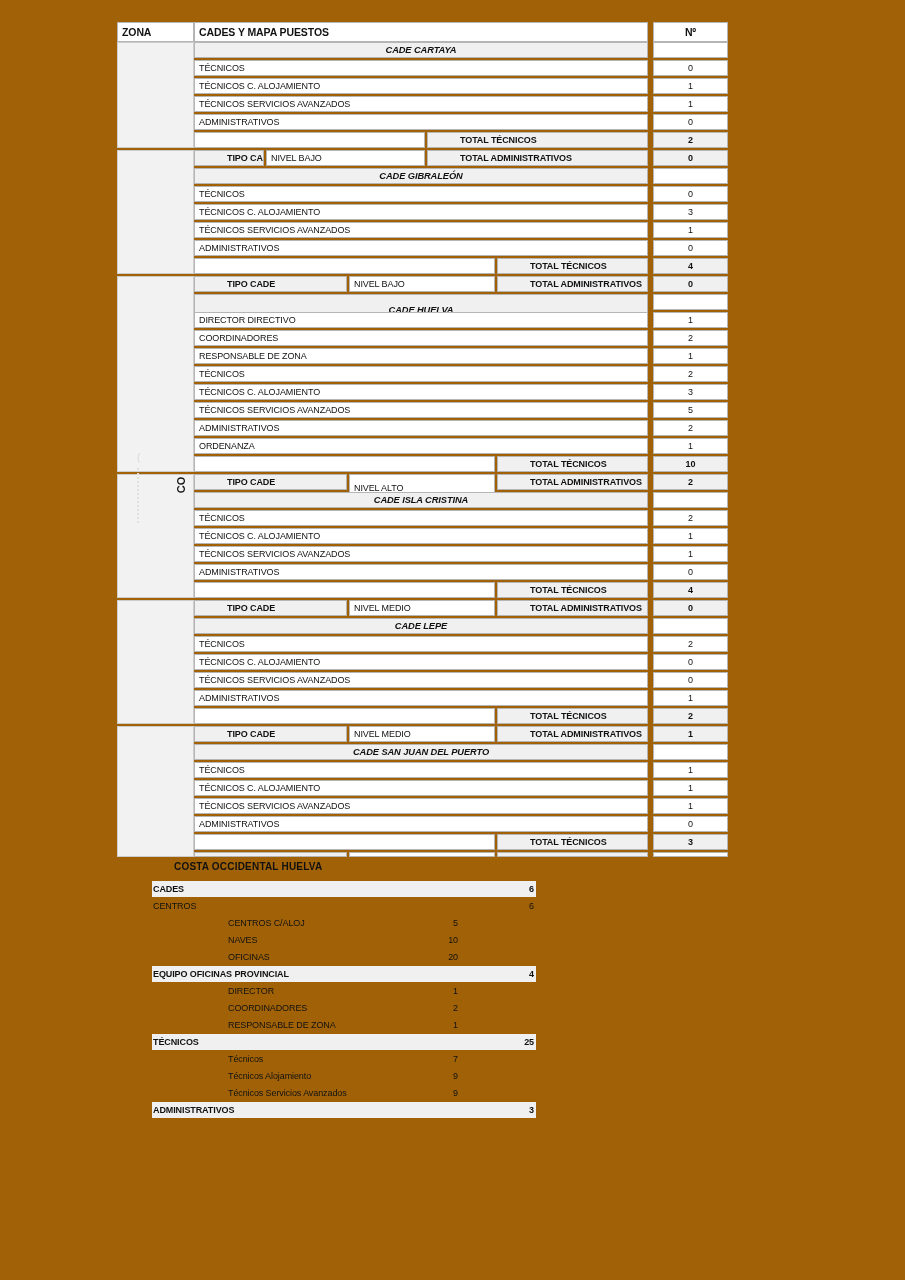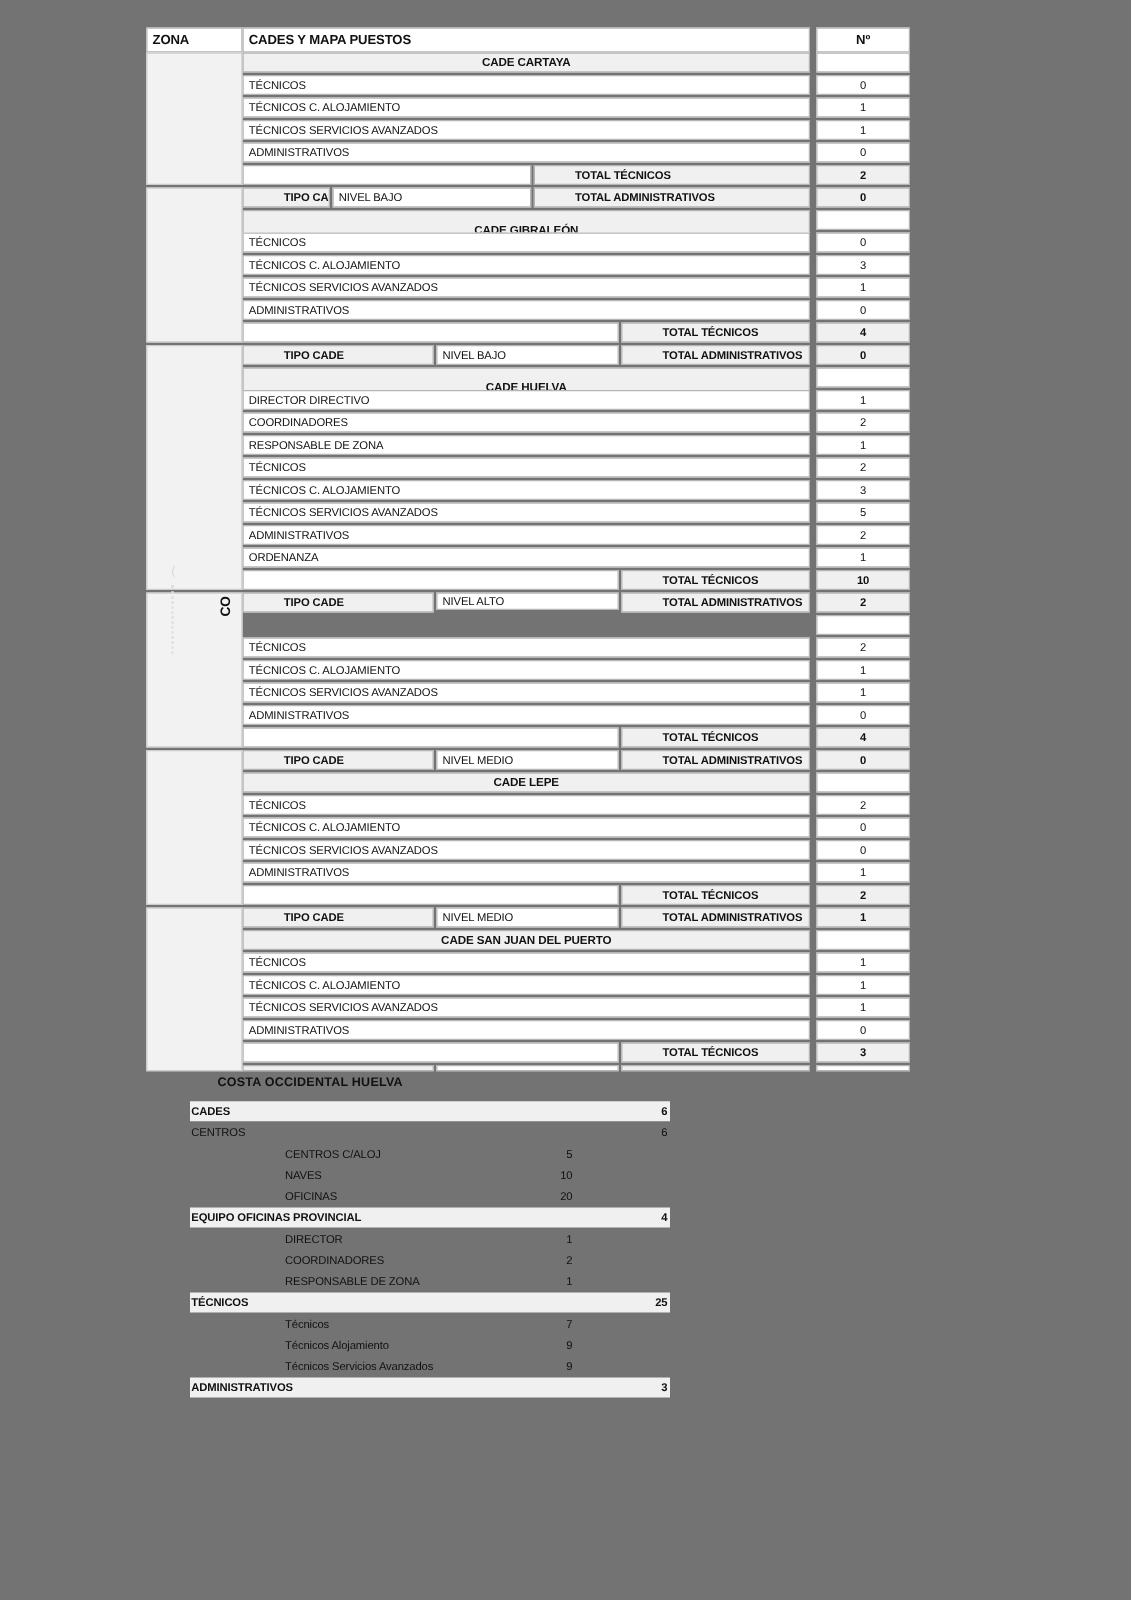--- a/index.html
+++ b/index.html
@@ -1,27 +1,27 @@
 <!DOCTYPE html>
 <html><head>
 <meta charset="utf-8">
 <style>
   html,body{margin:0;padding:0;background:#fff;}
-  .page{position:relative;width:905px;height:1280px;background:#737373;
+  .page{position:relative;width:905px;height:1280px;background:#a16207;
         font-family:"Liberation Sans",sans-serif;color:#111;overflow:hidden;}
   #tbl{position:absolute;left:117px;top:22px;width:611px;height:840px;}
   #summary{position:absolute;left:117px;top:858px;width:500px;height:290px;}
   .cell{position:absolute;box-sizing:border-box;border:1px solid #b5b5b5;background:#fff;
         font-size:9px;line-height:13px;display:flex;align-items:center;padding:0 4px;
         white-space:nowrap;overflow:hidden;letter-spacing:-0.1px;}
   .shade{background:#f0f0f0;padding-left:32px;}
   .bold{font-weight:bold;}
   .center{justify-content:center;padding:0;}
   .hdr{font-size:10.5px;}
-  .sect{font-size:9.3px;}
+  .sect{font-size:9.3px;font-style:italic;}
   .zona-seg{background:#f2f2f2;border:1px solid #cdcdcd;}
   .noborder{border:none;background:transparent;}
   .rot{transform:rotate(-90deg);justify-content:center;font-size:11px;}
   .artifact{border:none;background:transparent;color:#d9d9d9;}
   .arc{font-size:10px;}
   .dotline{width:3px;border-left:2px dotted #e0e0e0;background:transparent;border-top:none;border-right:none;border-bottom:none;}
   .sband{position:absolute;height:16px;background:#f0f0f0;}
   .stext{position:absolute;height:16px;line-height:16px;font-size:9px;white-space:nowrap;letter-spacing:-0.1px;}
   .sval{text-align:right;}
   .sbold{font-weight:bold;}
@@ -51,21 +51,21 @@
       <div class="cell center" style="left: 536px; top: 74px; width: 75px; height: 16px;">1</div>
       <div class="cell" style="left: 77px; top: 92px; width: 454px; height: 16px;">ADMINISTRATIVOS</div>
       <div class="cell center" style="left: 536px; top: 92px; width: 75px; height: 16px;">0</div>
       <div class="cell" style="left: 77px; top: 110px; width: 231px; height: 16px;"></div>
       <div class="cell shade bold" style="left: 310px; top: 110px; width: 221px; height: 16px;">TOTAL TÉCNICOS</div>
       <div class="cell shade bold center" style="left: 536px; top: 110px; width: 75px; height: 16px;">2</div>
       <div class="cell shade bold" style="left: 77px; top: 128px; width: 70px; height: 16px;">TIPO CADE</div>
       <div class="cell" style="left: 149px; top: 128px; width: 159px; height: 16px;">NIVEL BAJO</div>
       <div class="cell shade bold" style="left: 310px; top: 128px; width: 221px; height: 16px;">TOTAL ADMINISTRATIVOS</div>
       <div class="cell shade bold center" style="left: 536px; top: 128px; width: 75px; height: 16px;">0</div>
-      <div class="cell shade center bold sect" style="left: 77px; top: 146px; width: 454px; height: 32px;">CADE GIBRALEÓN</div>
+      <div class="cell shade center bold sect" style="left: 77px; top: 146px; width: 454px; height: 16px;">CADE GIBRALEÓN</div>
       <div class="cell" style="left: 536px; top: 146px; width: 75px; height: 16px;"></div>
       <div class="cell" style="left: 77px; top: 164px; width: 454px; height: 16px;">TÉCNICOS</div>
       <div class="cell center" style="left: 536px; top: 164px; width: 75px; height: 16px;">0</div>
       <div class="cell" style="left: 77px; top: 182px; width: 454px; height: 16px;">TÉCNICOS C. ALOJAMIENTO</div>
       <div class="cell center" style="left: 536px; top: 182px; width: 75px; height: 16px;">3</div>
       <div class="cell" style="left: 77px; top: 200px; width: 454px; height: 16px;">TÉCNICOS SERVICIOS AVANZADOS</div>
       <div class="cell center" style="left: 536px; top: 200px; width: 75px; height: 16px;">1</div>
       <div class="cell" style="left: 77px; top: 218px; width: 454px; height: 16px;">ADMINISTRATIVOS</div>
       <div class="cell center" style="left: 536px; top: 218px; width: 75px; height: 16px;">0</div>
       <div class="cell" style="left: 77px; top: 236px; width: 301px; height: 16px;"></div>
@@ -90,23 +90,24 @@
       <div class="cell" style="left: 77px; top: 380px; width: 454px; height: 16px;">TÉCNICOS SERVICIOS AVANZADOS</div>
       <div class="cell center" style="left: 536px; top: 380px; width: 75px; height: 16px;">5</div>
       <div class="cell" style="left: 77px; top: 398px; width: 454px; height: 16px;">ADMINISTRATIVOS</div>
       <div class="cell center" style="left: 536px; top: 398px; width: 75px; height: 16px;">2</div>
       <div class="cell" style="left: 77px; top: 416px; width: 454px; height: 16px;">ORDENANZA</div>
       <div class="cell center" style="left: 536px; top: 416px; width: 75px; height: 16px;">1</div>
       <div class="cell" style="left: 77px; top: 434px; width: 301px; height: 16px;"></div>
       <div class="cell shade bold" style="left: 380px; top: 434px; width: 151px; height: 16px;">TOTAL TÉCNICOS</div>
       <div class="cell shade bold center" style="left: 536px; top: 434px; width: 75px; height: 16px;">10</div>
       <div class="cell shade bold" style="left: 77px; top: 452px; width: 153px; height: 16px;">TIPO CADE</div>
-      <div class="cell" style="left: 232px; top: 452px; width: 146px; height: 14px;">NIVEL ALTO</div>
+      <div class="cell" style="left: 232px; top: 452px; width: 146px; height: 28px;">NIVEL ALTO</div>
       <div class="cell shade bold" style="left: 380px; top: 452px; width: 151px; height: 16px;">TOTAL ADMINISTRATIVOS</div>
       <div class="cell shade bold center" style="left: 536px; top: 452px; width: 75px; height: 16px;">2</div>
+      <div class="cell shade center bold sect" style="left: 77px; top: 470px; width: 454px; height: 16px;">CADE ISLA CRISTINA</div>
       <div class="cell" style="left: 536px; top: 470px; width: 75px; height: 16px;"></div>
       <div class="cell" style="left: 77px; top: 488px; width: 454px; height: 16px;">TÉCNICOS</div>
       <div class="cell center" style="left: 536px; top: 488px; width: 75px; height: 16px;">2</div>
       <div class="cell" style="left: 77px; top: 506px; width: 454px; height: 16px;">TÉCNICOS C. ALOJAMIENTO</div>
       <div class="cell center" style="left: 536px; top: 506px; width: 75px; height: 16px;">1</div>
       <div class="cell" style="left: 77px; top: 524px; width: 454px; height: 16px;">TÉCNICOS SERVICIOS AVANZADOS</div>
       <div class="cell center" style="left: 536px; top: 524px; width: 75px; height: 16px;">1</div>
       <div class="cell" style="left: 77px; top: 542px; width: 454px; height: 16px;">ADMINISTRATIVOS</div>
       <div class="cell center" style="left: 536px; top: 542px; width: 75px; height: 16px;">0</div>
       <div class="cell" style="left: 77px; top: 560px; width: 301px; height: 16px;"></div>

